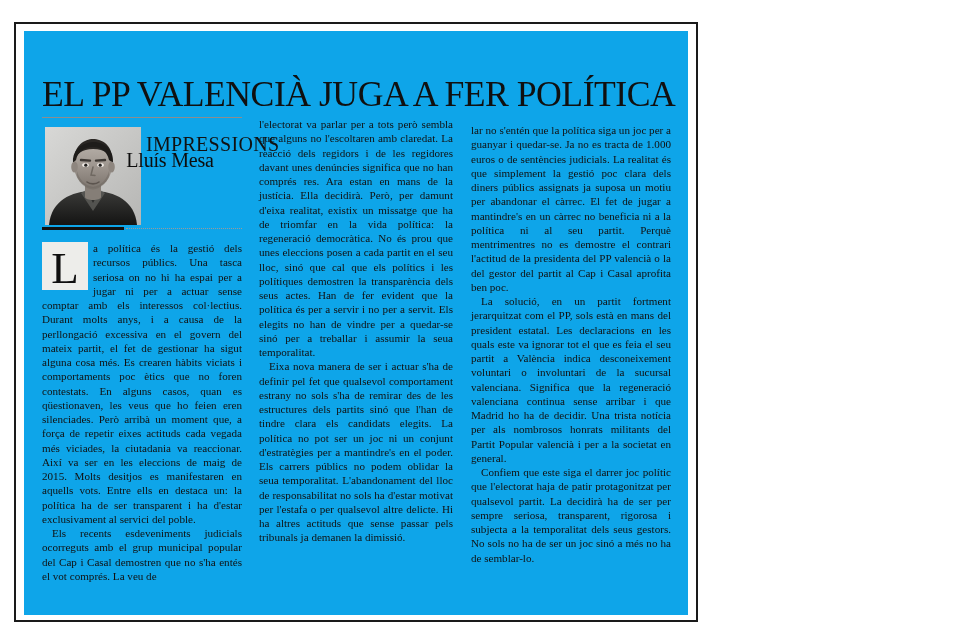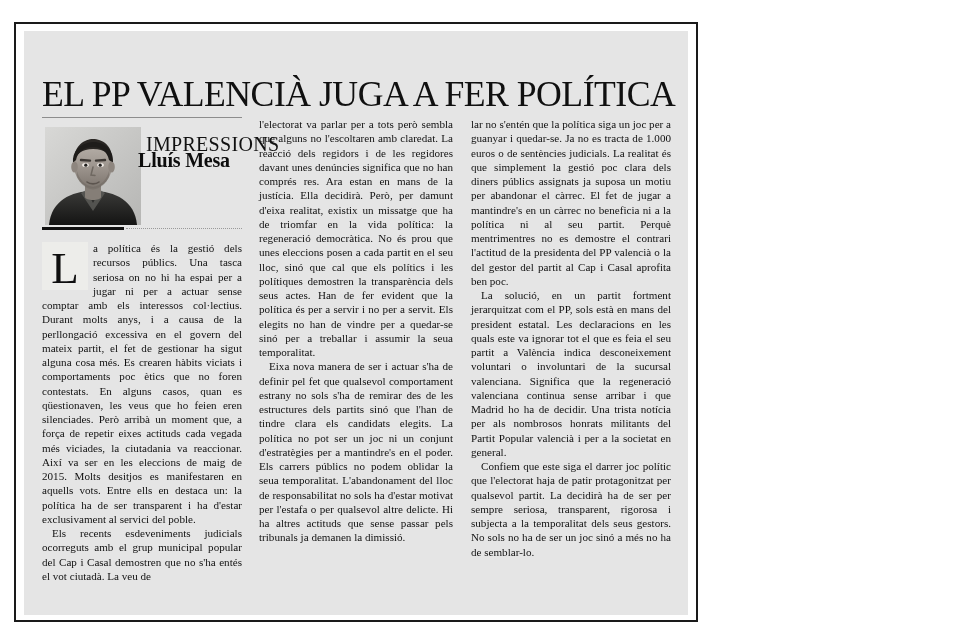--- a/index.html
+++ b/index.html
@@ -42,21 +42,21 @@
     box-sizing: border-box;
   }
 
   
   #paper {
     position: absolute;
     left: 8px;
     top: 7px;
     width: 664px;
     height: 584px;
-    background: #e5e5e5;
+    background: #0ea5e9;
     box-sizing: border-box;
     padding: 0;
   }
 
   
   #headline {
     position: absolute;
     left: 18px;
     top: 22px;
     width: 630px;
@@ -78,21 +78,21 @@
     width: 196px;
     font-family: "Liberation Serif", serif;
     font-size: 11.1px;
     line-height: 14.25px;
     text-align: justify;
     color: #111111;
     hyphens: manual;
   }
   #col-1 { left: 18px; top: 86px; width: 200px; }
   #col-2 { left: 235px; top: 86px; width: 194px; }
-  #col-3 { left: 447px; top: 86px; width: 200px; }
+  #col-3 { left: 447px; top: 92px; width: 200px; }
 
   .column p {
     margin: 0;
     text-indent: 10px;
   }
   .column p.first-para { text-indent: 0; }
 
   
   #byline-block {
     position: relative;
@@ -124,27 +124,27 @@
     width: 96px;
     text-align: right;
     font-family: "Liberation Serif", serif;
     font-size: 20px;
     letter-spacing: 0.3px;
     color: #111;
     font-weight: 400;
   }
   #author-name {
     position: absolute;
-    left: 96px;
+    left: 68px;
     top: 36px;
     width: 120px;
-    text-align: left;
+    text-align: center;
     font-family: "Liberation Serif", serif;
     font-size: 20px;
-    font-weight: 700;
+    font-weight: 400;
     color: #0d0d0d;
     letter-spacing: -0.2px;
   }
 
   
   #byline-sep {
     position: absolute;
     left: 0;
     top: 110px;
     width: 200px;
@@ -250,21 +250,21 @@
 
           <div id="author-name">Lluís Mesa</div>
 
           <div id="byline-sep">
             <div id="byline-sep-solid"></div>
             <div id="byline-sep-dotted"></div>
           </div>
         </div>
 
         <p class="first-para clearfix"><span id="dropcap">L</span><span>a política és la gestió dels recursos públics. Una tasca seriosa on no hi ha espai per a jugar ni per a actuar sense comptar amb els interessos col·lectius. Durant molts anys, i a causa de la perllongació excessiva en el govern del mateix partit, el fet de gestionar ha sigut alguna cosa més. Es crearen  hàbits viciats i comportaments poc ètics que no foren contestats. En alguns casos, quan es qüestionaven, les veus que ho feien eren silenciades. Però arribà un moment que, a força de repetir eixes actituds cada vegada més viciades, la ciutadania va reaccionar. Així va ser en les eleccions de maig de 2015. Molts desitjos es manifestaren en aquells vots. Entre ells en destaca un: la política ha de ser transparent i ha d'estar exclusivament al servici del  poble.</span></p>
-        <p>Els recents esdeveniments judicials ocorreguts amb el grup municipal popular del Cap i Casal demostren que no s'ha entés el vot ciutadà. La veu de</p>
+        <p>Els recents esdeveniments judicials ocorreguts amb el grup municipal popular del Cap i Casal demostren que no s'ha entés el vot comprés. La veu de</p>
       </div>
 
       <div class="column" id="col-2">
         <p class="first-para">l'electorat va parlar per  a tots però sembla que alguns no l'escoltaren amb claredat. La reacció dels regidors i de les regidores davant unes denúncies significa que no han comprés res. Ara estan en mans de la justícia. Ella decidirà. Però, per damunt d'eixa realitat, existix un missatge que ha de triomfar en la vida política: la regeneració democràtica. No és prou que unes eleccions posen a cada partit en el seu lloc, sinó que cal que els polítics i les polítiques demostren la transparència dels seus actes. Han de fer evident que la política és per a servir i no per a servit. Els elegits no han de vindre per a quedar-se sinó per a treballar i assumir la seua temporalitat.</p>
         <p>Eixa nova manera de ser i actuar s'ha de definir pel fet que qualsevol comportament estrany no sols s'ha de remirar des de les estructures dels partits sinó que l'han de tindre clara els candidats elegits. La política no pot ser un joc ni un conjunt d'estratègies per a mantindre's en el poder. Els carrers públics no podem oblidar la seua temporalitat. L'abandonament del lloc de responsabilitat no sols ha d'estar motivat per l'estafa o per qualsevol altre delicte. Hi ha altres actituds que sense passar pels tribunals ja demanen la dimissió.</p>
       </div>
 
       <div class="column" id="col-3">
         <p class="first-para">lar no s'entén que la política siga un joc per a guanyar i quedar-se. Ja no es tracta de 1.000 euros o de sentències judicials. La realitat és que simplement la gestió poc clara dels diners públics assignats ja suposa un motiu per abandonar el càrrec. El fet de jugar a mantindre's en un càrrec no beneficia ni a la política ni al seu partit. Perquè mentrimentres no es demostre el contrari l'actitud de la presidenta del PP valencià o la del gestor del partit al Cap i Casal aprofita ben poc.</p>
         <p>La solució, en un partit fortment jerarquitzat com el PP, sols està en mans del president estatal. Les declaracions en les quals este va ignorar tot el que es feia el seu partit a València indica desconeixement voluntari o involuntari de la sucursal valenciana. Significa que la regeneració valenciana continua sense arribar i que Madrid ho ha de decidir. Una trista notícia per als nombrosos honrats militants del Partit Popular valencià i per a la societat en general.</p>

